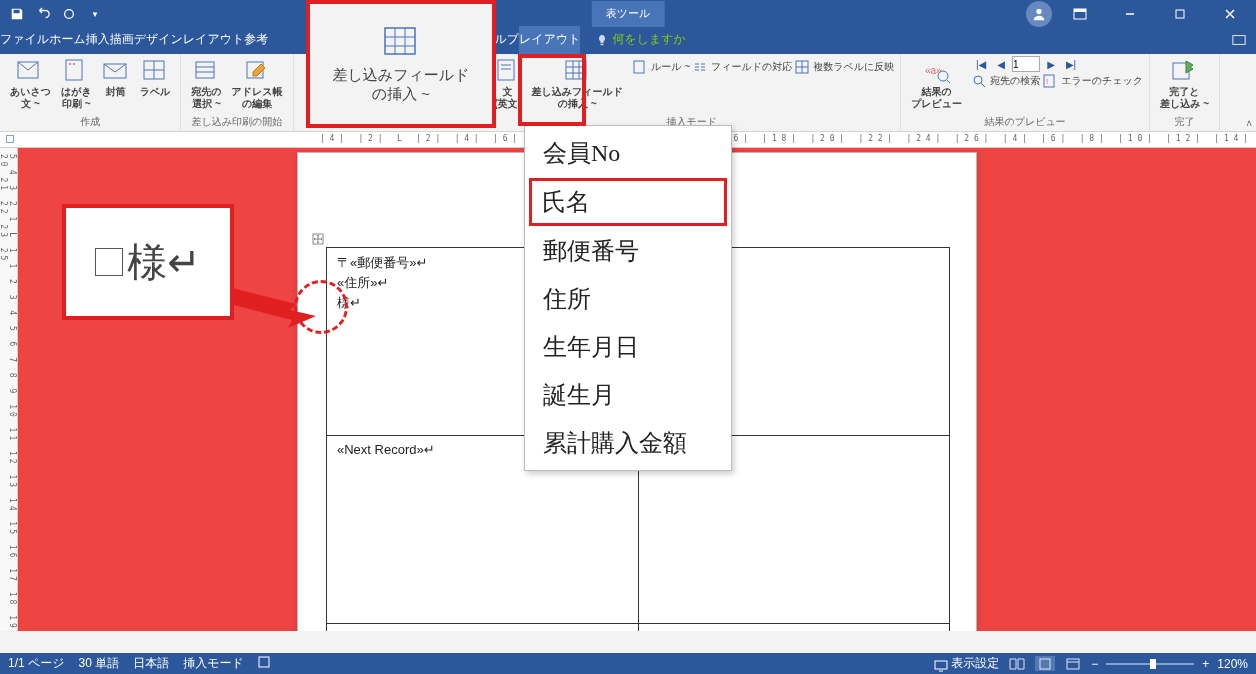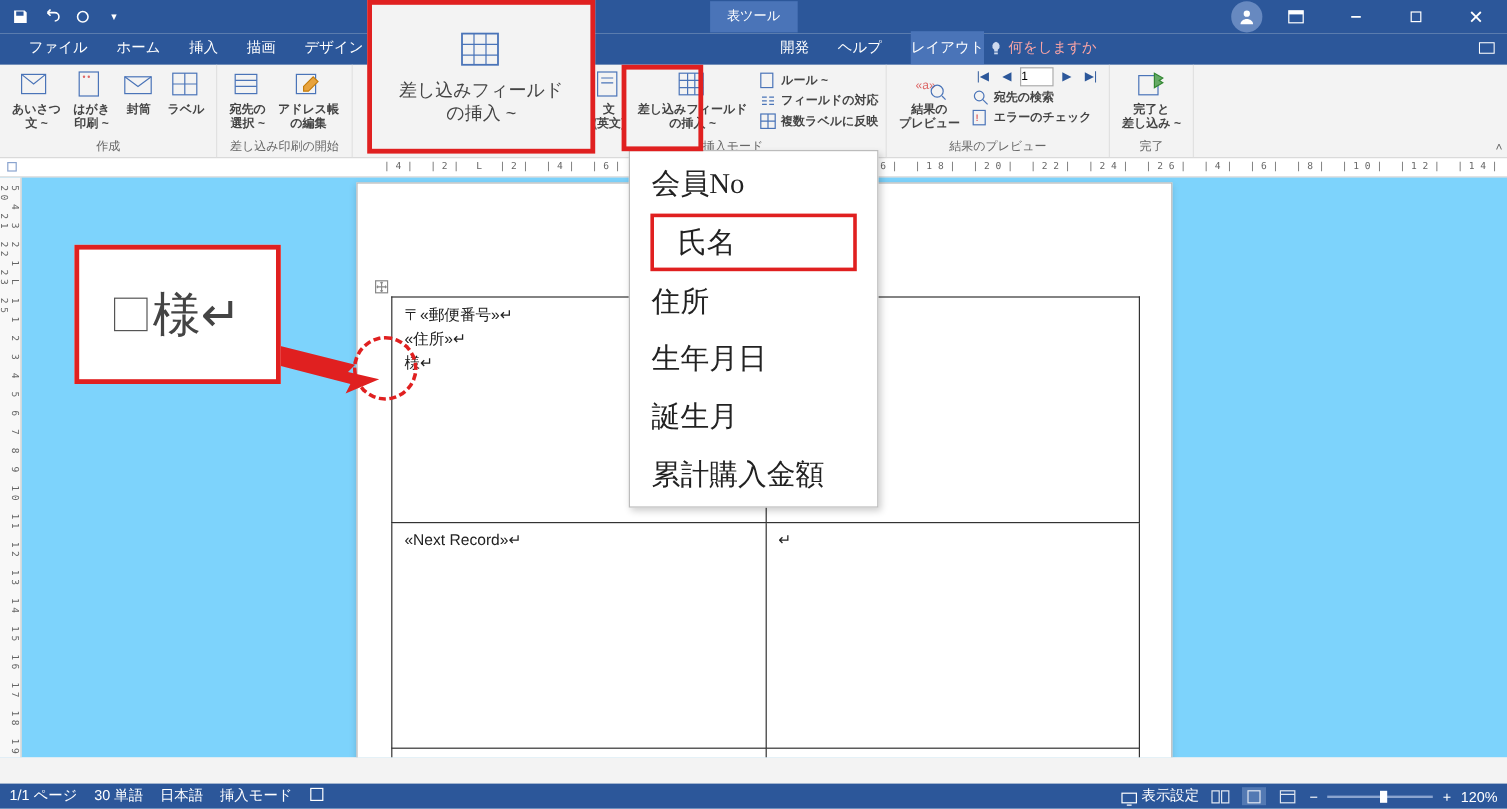--- a/index.html
+++ b/index.html
@@ -8,56 +8,56 @@
     .titlebar { background:#2c579a; height:28px; display:flex; align-items:center; color:#fff; position:relative; }
     .titlebar .qat { display:flex; align-items:center; padding-left:6px; gap:4px; }
     .qat .qa { width:22px; height:22px; display:flex; align-items:center; justify-content:center; }
     .qat .qa svg { width:14px; height:14px; }
     .titlebar .center { position:absolute; left:50%; transform:translateX(-50%); font-size:11px; background:#4a74b8; padding:5px 14px 6px; }
     .titlebar .win { position:absolute; right:0; display:flex; align-items:center; gap:6px; padding-right:4px; }
     .win .wbtn { width:44px; height:28px; display:flex; align-items:center; justify-content:center; }
     .win .acct { width:26px; height:26px; border-radius:50%; background:#6789c0; display:flex; align-items:center; justify-content:center; }
     
     .tabs { background:#2c579a; height:26px; display:flex; align-items:flex-end; color:#fff; font-size:12px; position:relative; }
-    .tabs .tab { padding:5px 0 6px; cursor:pointer;margin-left:24px; }
+    .tabs .tab { padding:5px 0 6px; cursor:pointer; }
     .tabs .tab.tool1,.tabs .tab.tool2 { background:#4a74b8; }
-    .tabs .tell { display:flex; align-items:center; gap:4px; padding:5px 4px 6px; color:#fca5a5;justify-content:flex-end; }
+    .tabs .tell { display:flex; align-items:center; gap:4px; padding:5px 16px 6px; color:#84cc16;justify-content:flex-end; }
     .tabs .collapse { position:absolute; right:10px; top:5px; }
     
     .ribbon { background:#f3f3f3; border-bottom:1px solid #d4d4d4; height:78px; display:flex; position:relative; }
     .grp { border-right:1px solid #e1e1e1; padding:2px 6px 0; display:flex; flex-direction:column; align-items:center; justify-content:space-between; }
     .grp .g-top { display:flex; gap:2px; align-items:flex-start; }
     .grp .g-label { font-size:10px; color:#666; text-align:center; padding-bottom:2px; }
     .rb { display:flex; flex-direction:column; align-items:center; gap:2px; padding:2px 4px; min-width:34px; font-size:10px; color:#444; text-align:center; line-height:1.15; }
     .rb .ic { width:28px; height:26px; display:flex; align-items:center; justify-content:center; }
     .rb .lb { white-space:pre-line;font-weight:bold; }
-    .sm { display:flex; flex-direction:column; gap:3px; font-size:10px; color:#444;font-weight:bold; }
+    .sm { display:flex; flex-direction:row; gap:3px; font-size:10px; color:#444; }
     .sm .row { display:flex; align-items:center; gap:4px; }
     .sm .sic { width:14px; height:14px; }
     .navset { display:flex; align-items:center; gap:2px; }
     .navset .nb { width:18px; height:16px; display:flex; align-items:center; justify-content:center; color:#2c579a; font-size:10px; }
     .navset input { width:28px; height:16px; font-size:10px; border:1px solid #aaa; }
     .rchev { position:absolute; right:4px; bottom:2px; font-size:10px; color:#666; }
     
     .rulerH { height:16px; background:#fff; border-bottom:1px solid #d0d0d0; position:relative; font-size:8px; color:#666; overflow:hidden; }
     .rmarks { position:absolute; left:320px; top:2px; right:20px; white-space:nowrap; letter-spacing:4.8px; font-family:monospace; }
     .rcorner { position:absolute; left:6px; top:3px; width:8px; height:8px; border:1px solid #8aa4cf; }
-    .work { position:relative; display:flex; height:483px; background:#7dd3fc; }
+    .work { position:relative; display:flex; height:483px; background:#ef4444; }
     .rulerV { width:18px; background:#f8f8f8; border-right:1px solid #d0d0d0; font-size:8px; color:#666; writing-mode:vertical-rl; text-orientation:mixed; overflow:hidden; padding-top:6px; text-align:left; font-family:monospace; letter-spacing:3px; }
     .page { margin:4px auto 0; width:680px; background:#fff; border:1px solid #b8b8b8; box-shadow:0 2px 6px rgba(0,0,0,.15); position:relative; height:540px; }
     .labels { position:absolute; left:28px; top:94px; width:624px; }
     .labels table { border-collapse:collapse; width:100%; }
     .labels td { border:1px solid #333; width:50%; height:188px; vertical-align:top; padding:4px 10px; font-family:"Times New Roman",serif; font-size:13px; color:#222; }
     .mh { position:absolute; left:14px; top:80px; width:12px; height:12px; display:flex; align-items:center; justify-content:center; }
     .mh svg { width:12px; height:12px; }
     .pfield { margin:2px 0; }
     
     .ddmenu { position:absolute; left:524px; top:125px; width:208px; background:#fff; border:1px solid #bcbcbc; box-shadow:2px 3px 6px rgba(0,0,0,.2); z-index:50; padding:3px 0; }
     .ddmenu .mi { padding:8px 18px; font-size:24px; color:#222; font-family:"MS Mincho","Yu Mincho",serif; }
-    .ddmenu .mi.hl { border:3px solid #e02020; margin:1px 17px; padding:5px 20px; }
+    .ddmenu .mi.hl { border:3px solid #e02020; margin:1px 4px; padding:5px 10px; }
     
     .ol-big { position:absolute; border:4px solid #e02020; z-index:60; pointer-events:none; }
     .ob1 { left:306px; top:0px; width:190px; height:128px; background:#f3f3f3; display:flex; flex-direction:column; align-items:center; justify-content:center; gap:6px; }
     .ob1 .bigic { width:40px; height:36px; }
     .ob1 .bigtxt { font-size:15px; color:#444; text-align:center; }
     .ob2 { left:518px; top:54px; width:68px; height:72px; }
     .callout { position:absolute; left:62px; top:204px; width:172px; height:116px; border:4px solid #e02020; background:#fff; z-index:55; display:flex; align-items:center; justify-content:center; }
     .callout .zoom { font-size:40px; font-family:"MS Mincho",serif; color:#444; display:flex; align-items:center; }
     .callout .zoom .box { width:28px; height:28px; border:1.5px solid #555; display:inline-block; margin-right:4px; }
     .arrow { position:absolute; left:228px; top:280px; z-index:54; }
@@ -377,20 +377,21 @@
         </tbody>
           </table>
       </div>
     </div>
   </div>
 </div>
 
 <div class="ddmenu">
   <div class="mi">会員No</div>
   <div class="mi hl">氏名</div>
+  <div class="mi">郵便番号</div>
   <div class="mi">住所</div>
   <div class="mi">生年月日</div>
   <div class="mi">誕生月</div>
   <div class="mi">累計購入金額</div>
 </div>
 
 <div class="ol-big ob1">
   <svg class="bigic" viewBox="0 0 40 36">
       <rect x="4" y="4" width="30" height="26" fill="none" stroke="#4a74b8" stroke-width="1.5"></rect>
       <line x1="4" y1="13" x2="34" y2="13" stroke="#4a74b8"></line>

